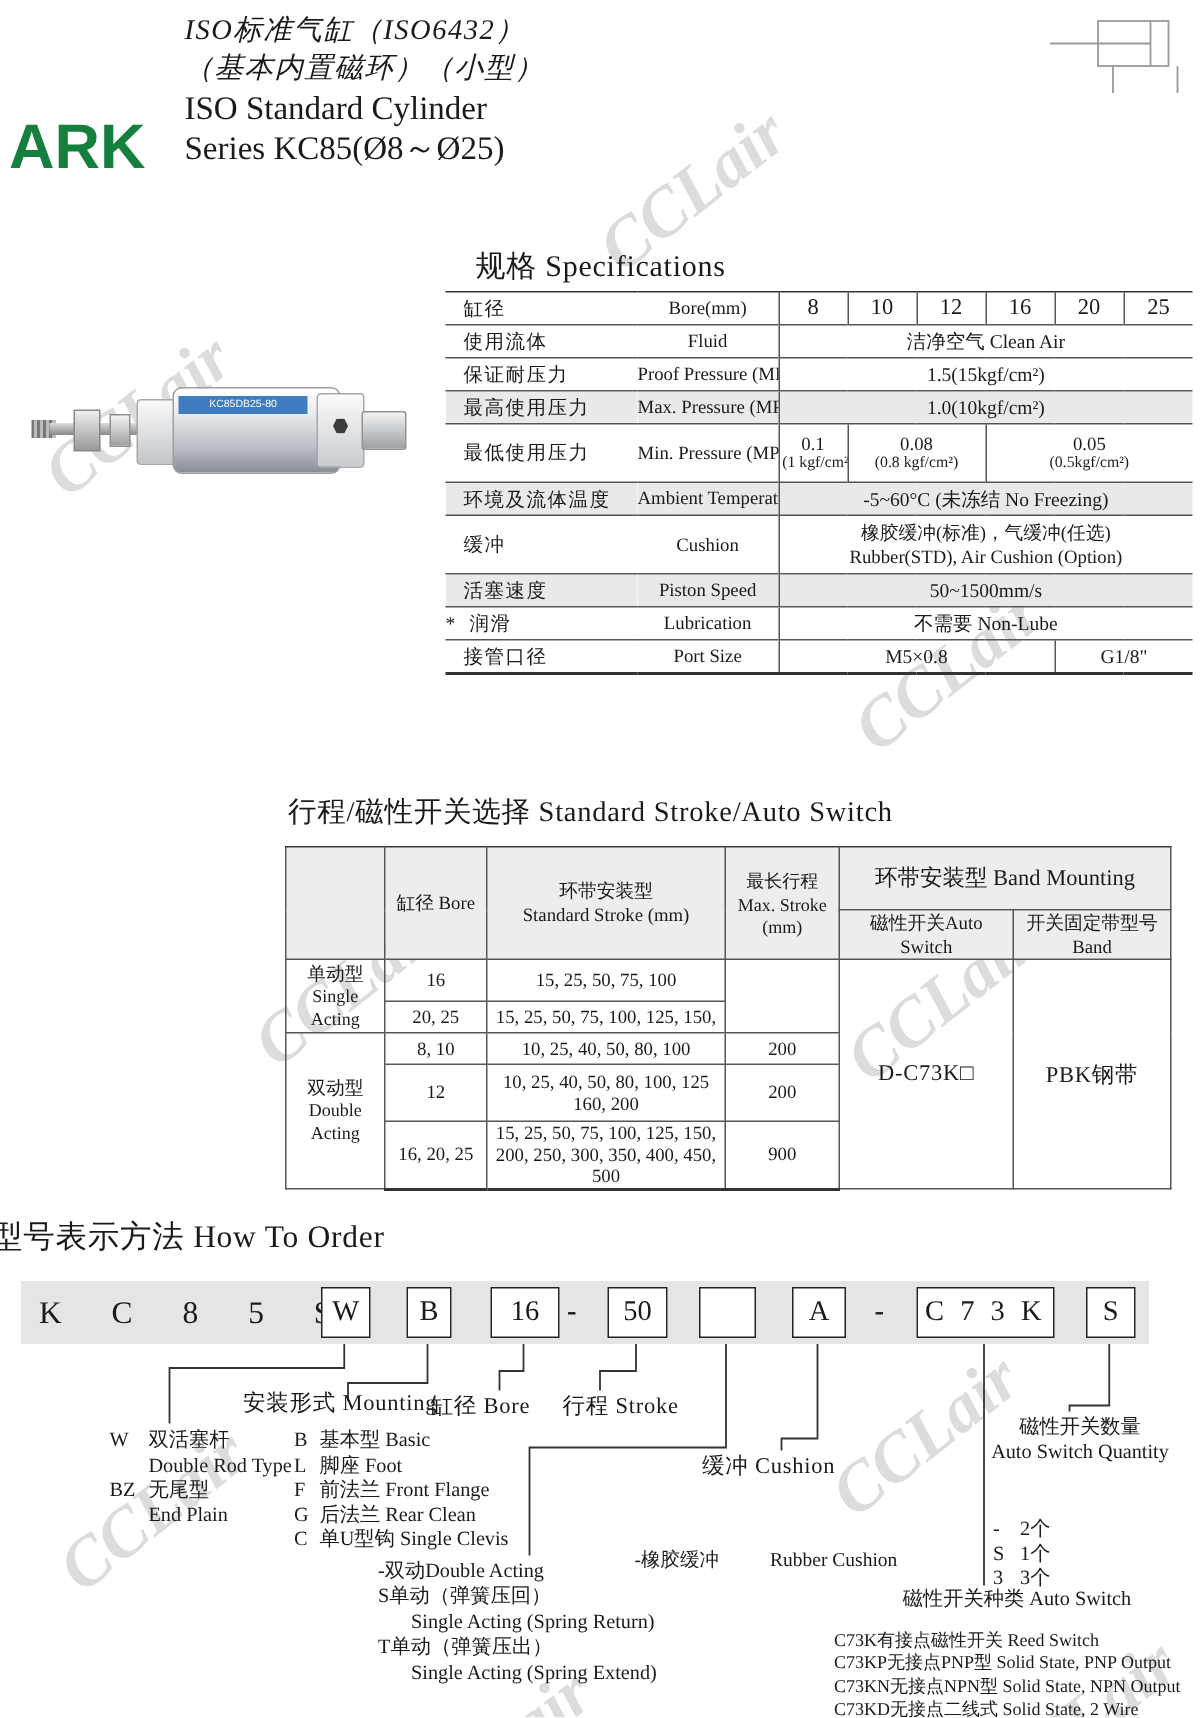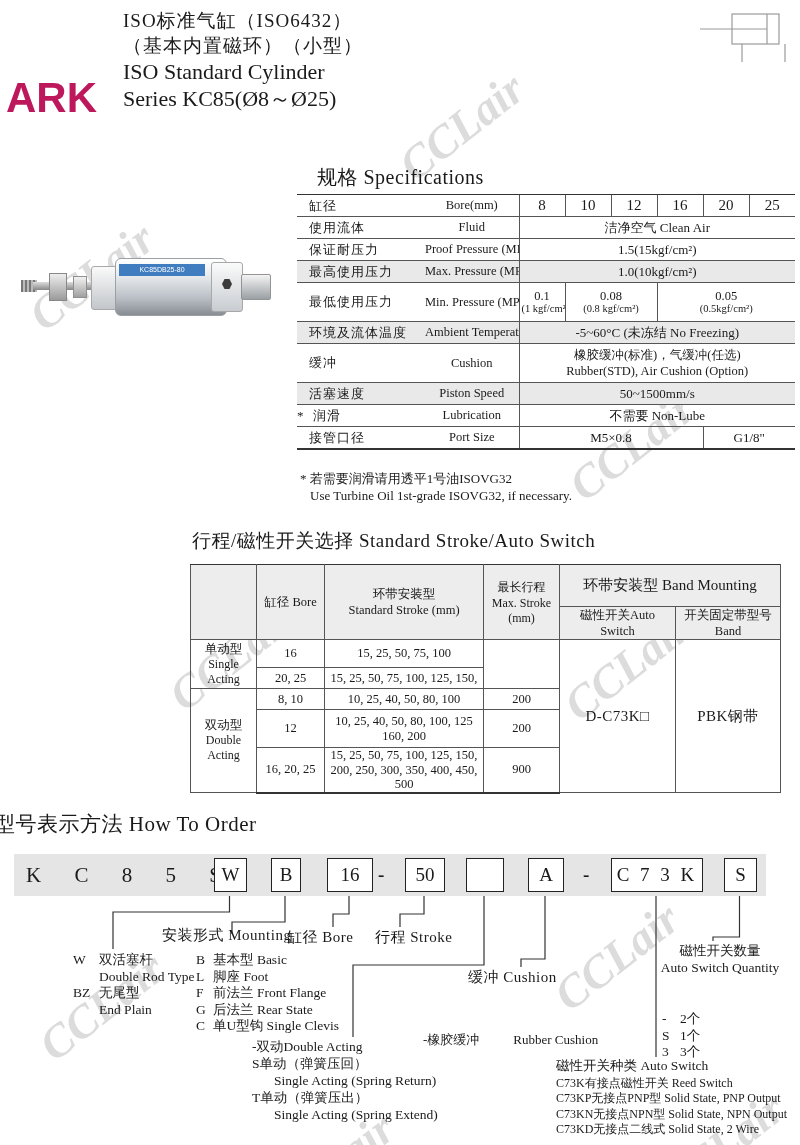--- a/index.html
+++ b/index.html
@@ -6,23 +6,23 @@
   .page{position:relative;width:800px;height:1145px;background:#fff;overflow:hidden;
         font-family:"Liberation Serif","DejaVu Serif",serif;color:#1a1a1a;}
   .abs{position:absolute;}
   .wm{position:absolute;z-index:0;font-family:"Liberation Serif","DejaVu Serif",serif;
       font-style:italic;font-weight:bold;font-size:46px;color:#dcdcdc;
       transform:rotate(-38deg);white-space:nowrap;user-select:none;}
   .z{z-index:1;}
 
   
   .logo{left:6px;top:74px;font-family:"Liberation Sans","DejaVu Sans",sans-serif;
-        font-weight:800;font-size:42px;letter-spacing:0px;color:#be185d;}
+        font-weight:800;font-size:42px;letter-spacing:0px;color:#15803d;}
   .titleblock{left:123px;top:8px;}
-  .t-cn{font-size:19px;line-height:25px;letter-spacing:1px;}
+  .t-cn{font-size:19px;line-height:25px;letter-spacing:1px;font-style:italic;}
   .t-en{font-size:22px;line-height:27px;}
   .schematic{left:690px;top:0px;}
 
   
   .photo{left:15px;top:228px;width:265px;height:118px;}
   .ph-rod{position:absolute;left:18px;top:54px;width:60px;height:8px;
           background:linear-gradient(#ddd,#888);}
   .ph-thread{position:absolute;left:6px;top:52px;width:16px;height:12px;
           background:repeating-linear-gradient(90deg,#777 0 2px,#bbb 2px 4px);}
   .ph-nut{position:absolute;left:34px;top:45px;width:16px;height:26px;
@@ -102,21 +102,21 @@
   .cushionlist{left:423px;top:1032px;font-size:13px;line-height:16px;}
   .cushionlist .code{width:15px;}
   .cushionlist .cnc{display:inline-block;width:86px;}
   .qtyblock{left:645px;top:942px;width:150px;text-align:center;font-size:13.5px;line-height:17px;}
   .qtylist{left:662px;top:979px;margin-top:32px;}
   .qtylist .code{width:18px;}
   .actionblock{left:252px;top:1038px;font-size:13.5px;line-height:17px;}
   .actionblock .code{width:16px;}
   .actionblock .ind{padding-left:22px;}
   .swtype{left:556px;top:1058px;width:244px;font-size:12px;line-height:15.5px;}
-  .swtype .ttl{font-size:13.5px;margin-bottom:2px;font-family:Liberation Serif, serif;}
+  .swtype .ttl{text-align:center;font-size:13.5px;margin-bottom:12px;font-family:Liberation Serif, serif;}
   .swtype .code{width:46px;}
 </style>
 </head>
 <body>
 
 <div class="page">
 
   <div class="wm" style="left:20px;top:250px;">CCLair</div>
   <div class="wm" style="left:390px;top:100px;">CCLair</div>
   <div class="wm" style="left:560px;top:420px;">CCLair</div>
@@ -238,24 +238,20 @@
     </tr>
     <tr>
       <td class="cn">接管口径</td>
       <td class="en">Port Size</td>
       <td class="bl" colspan="4">M5×0.8</td>
       <td class="bl" colspan="2">G1/8"</td>
     </tr>
   </tbody>
     </table>
 
-  <div class="abs footnote z">
-    <div>* 若需要润滑请用透平1号油ISOVG32</div>
-    <div>Use Turbine Oil 1st-grade ISOVG32, if necessary.</div>
-  </div>
 
   <div class="abs h1 z" style="left:192px;top:528px;font-size:19px;">行程/磁性开关选择 Standard Stroke/Auto Switch</div>
 
   <table class="abs stroke z">
     <colgroup>
       <col style="width:66px">
         <col style="width:68px">
         <col style="width:159px">
       <col style="width:76px">
         <col style="width:116px">
@@ -367,21 +363,21 @@
         <div>End Plain</div>
       </span>
     </div>
   </div>
 
   <div class="abs lbl-title mount-title z">安装形式 Mounting</div>
   <div class="abs lbl mountlist z">
     <div><span class="code">B</span><span>基本型 Basic</span></div>
     <div><span class="code">L</span><span>脚座 Foot</span></div>
     <div><span class="code">F</span><span>前法兰 Front Flange</span></div>
-    <div><span class="code">G</span><span>后法兰 Rear State</span></div>
+    <div><span class="code">G</span><span>后法兰 Rear Clean</span></div>
     <div><span class="code">C</span><span>单U型钩 Single Clevis</span></div>
   </div>
 
   <div class="abs lbl-title borelbl z">缸径 Bore</div>
   <div class="abs lbl-title strokelbl z">行程 Stroke</div>
 
   <div class="abs lbl-title cushion-title z">缓冲 Cushion</div>
   <div class="abs cushionlist z">
     <div><span class="code">-</span><span class="cnc">橡胶缓冲</span><span>Rubber Cushion</span></div>
   </div>

